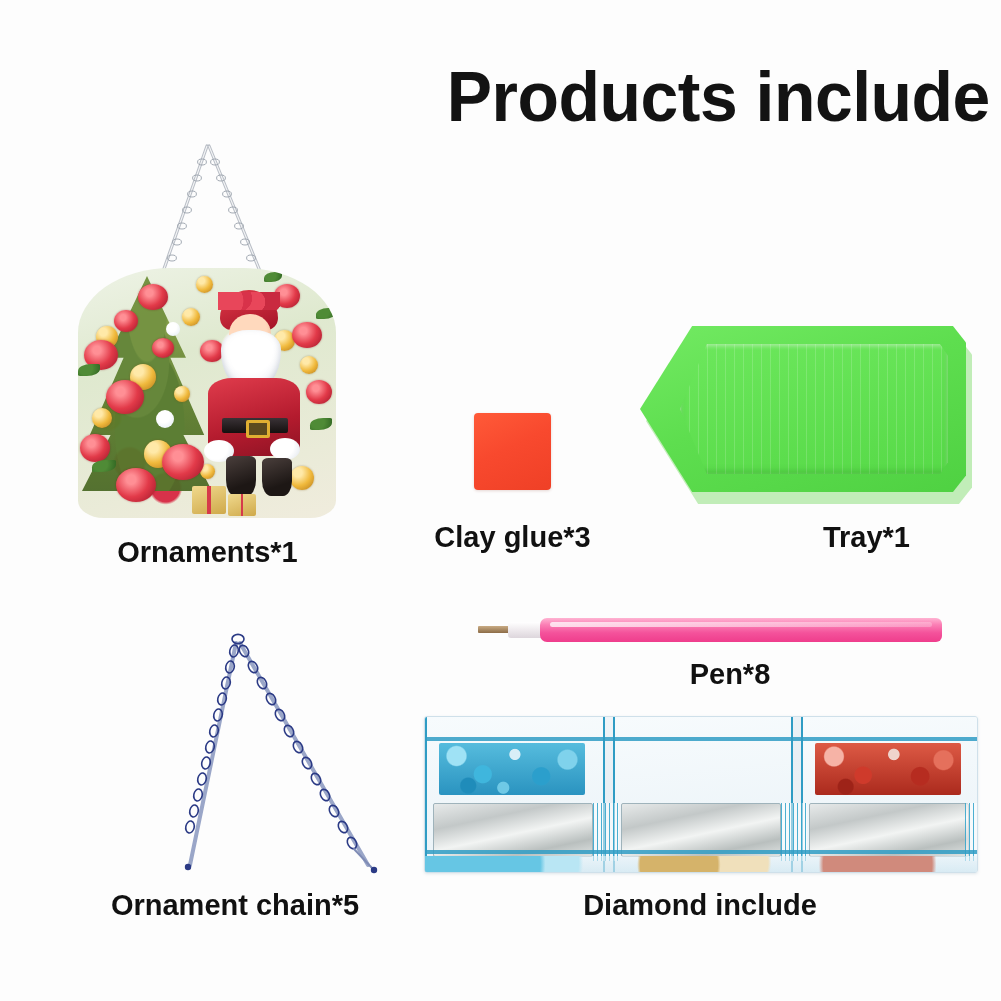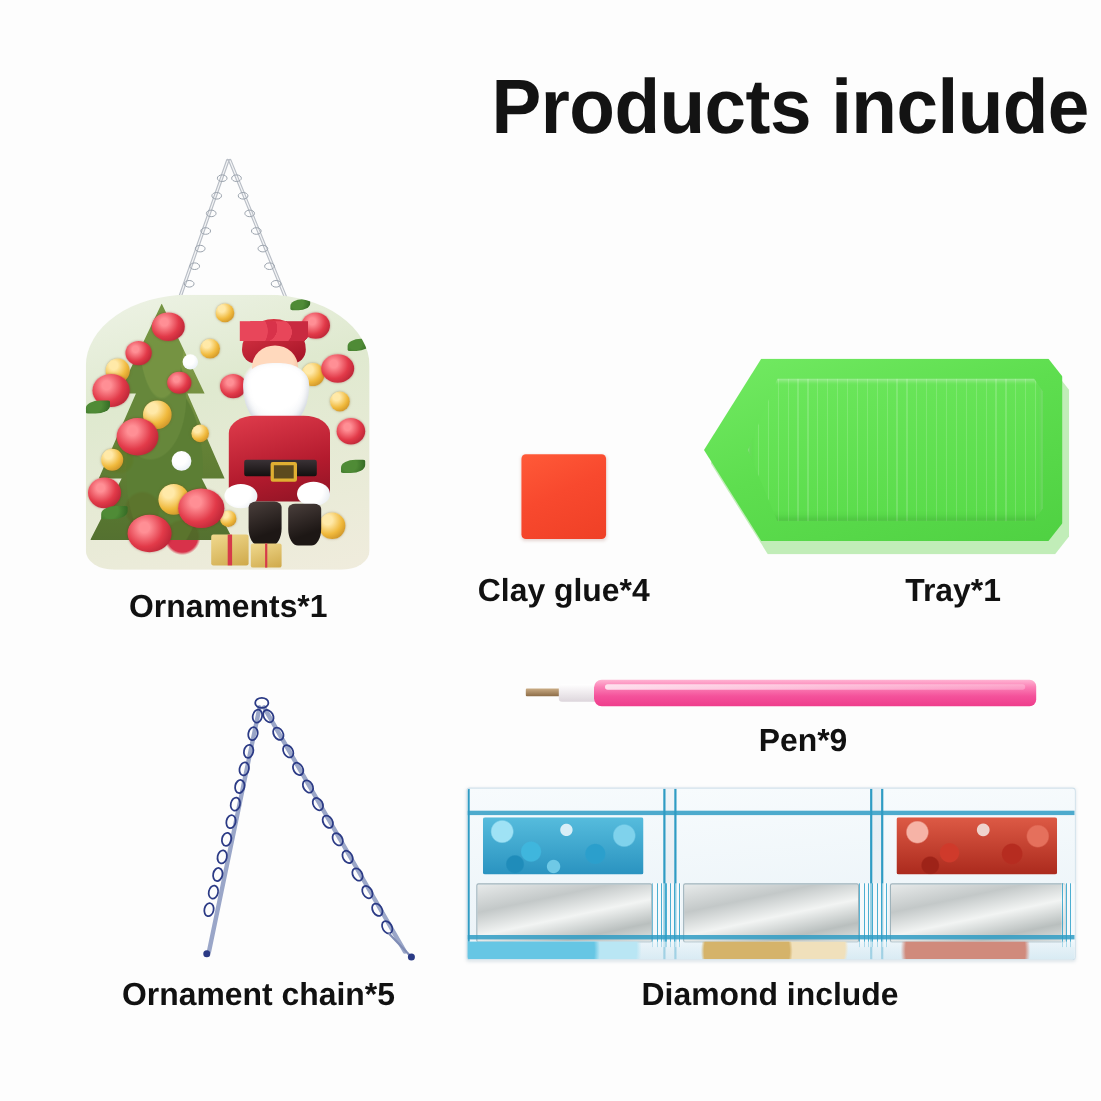--- a/index.html
+++ b/index.html
@@ -464,36 +464,36 @@
       </div>
 
       <div class="gift" style="left:114px; top:218px; width:34px; height:28px;"></div>
       <div class="gift" style="left:150px; top:226px; width:28px; height:22px;"></div>
     </div>
   </div>
 
   <div class="caption" style="left:70px; top:535px; width:275px;">Ornaments*1</div>
 
   <div class="clay-glue"></div>
-  <div class="caption" style="left:410px; top:520px; width:205px;">Clay glue*4</div>
+  <div class="caption" style="left:410px; top:520px; width:205px;">Clay glue*3</div>
 
   <div class="tray">
     <div class="tray-shadow"></div>
     <div class="tray-body"></div>
     <div class="tray-basin"></div>
   </div>
   <div class="caption" style="left:700px; top:520px; width:210px;text-align:right;">Tray*1</div>
 
   <div class="pen">
     <div class="pen-tip"></div>
     <div class="pen-ferrule"></div>
     <div class="pen-barrel"></div>
     <div class="pen-gloss"></div>
   </div>
-  <div class="caption" style="left:630px; top:657px; width:200px;">Pen*9</div>
+  <div class="caption" style="left:630px; top:657px; width:200px;">Pen*8</div>
 
   <div class="chain-wrap">
     <svg viewBox="0 0 250 255" width="250" height="255">
       <g stroke="#9aa6c8" stroke-width="4" fill="none" stroke-linecap="round">
         <path d="M86 18 L40 240"></path>
         <path d="M90 18 L218 240"></path>
       </g>
       <g fill="none" stroke="#2b3a85" stroke-width="1.6">
         <ellipse cx="84" cy="26" rx="6" ry="4.2" transform="rotate(-78 84 26)"></ellipse>
         <ellipse cx="80" cy="42" rx="6" ry="4.2" transform="rotate(-78 80 42)"></ellipse>

